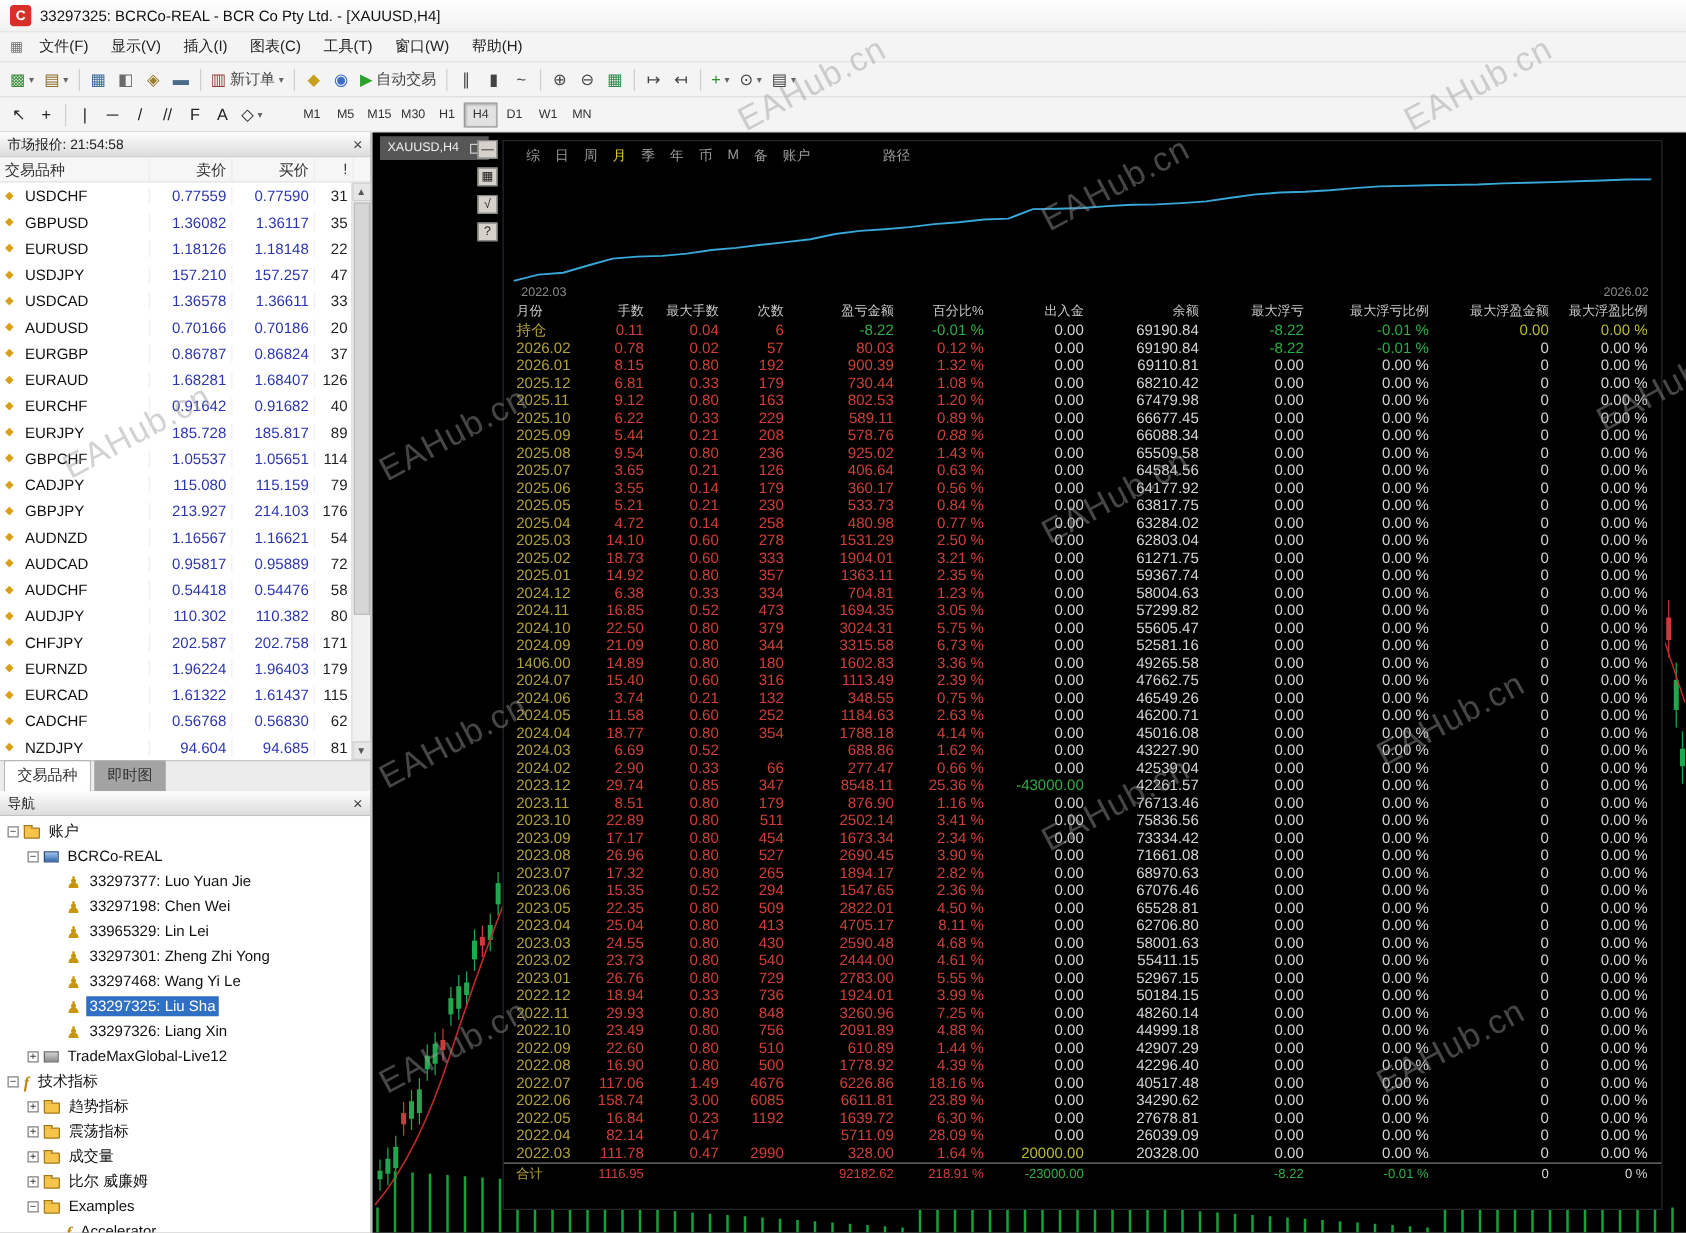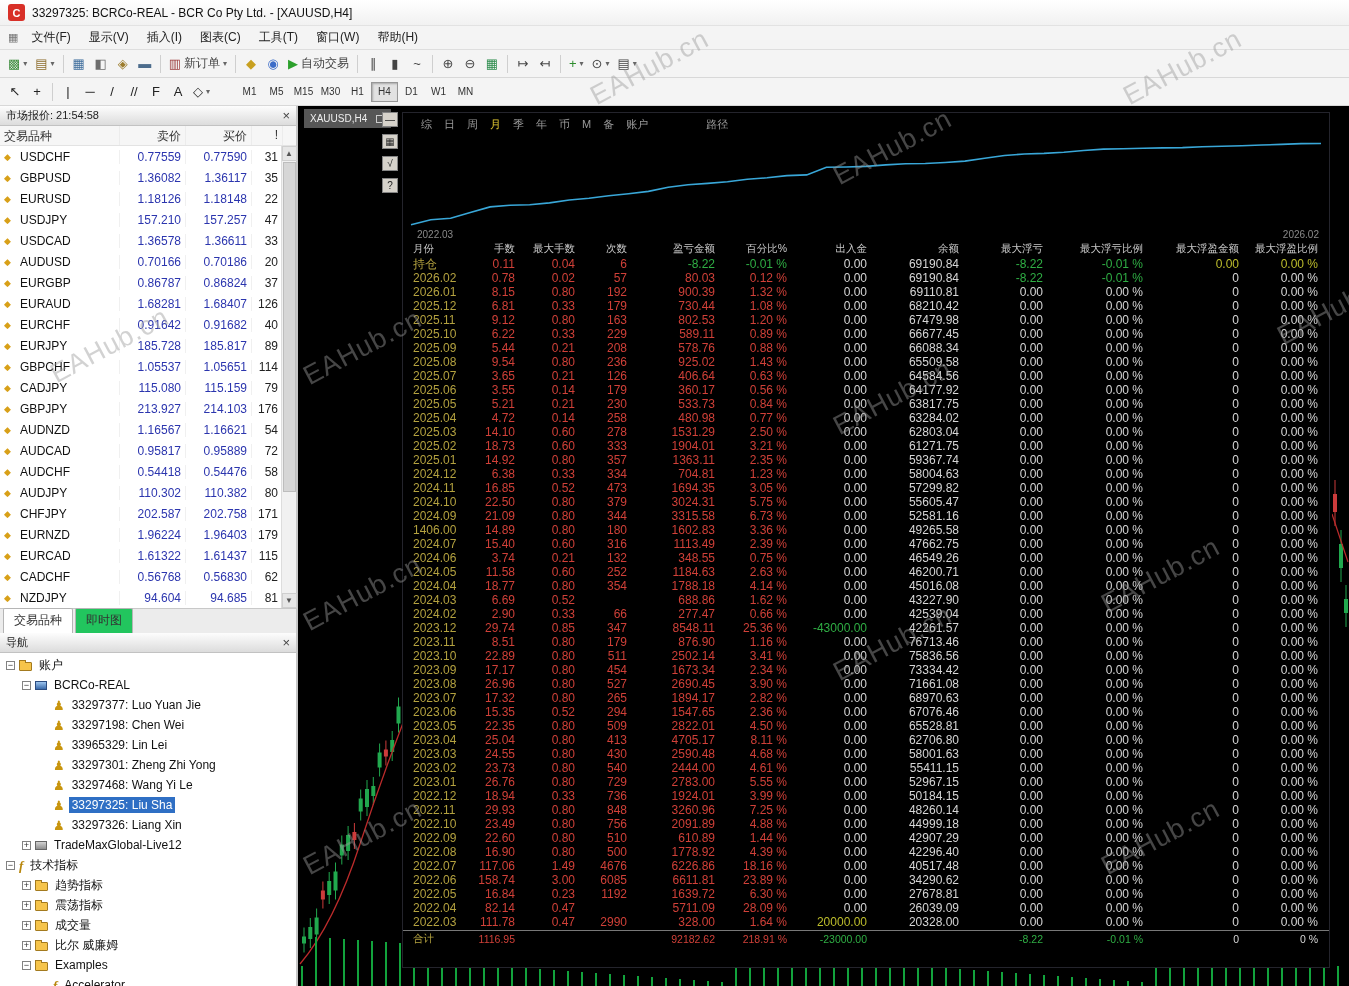--- a/index.html
+++ b/index.html
@@ -41,21 +41,21 @@
   .mwrow .ic { width:16px; color:#d8a018; font-size:9px; padding-left:4px; flex:none; }
   .mwrow .sym { width:104px; color:#111; padding:0 4px; border-right:1px solid #f0f0f0; }
   .mwrow .sell,.mwrow .buy { width:66px; text-align:right; color:#2b35ae; padding:0 4px; border-right:1px solid #f0f0f0; }
   .mwrow .spr { width:31px; text-align:right; color:#222; padding-right:5px; }
   .mw-scroll { position:absolute; top:20px; right:0; width:15px; height:462px; background:#f1f1f1; border-left:1px solid #ddd;
     display:flex; flex-direction:column; align-items:center; font-size:8px; color:#555; }
   .sc-btn { height:15px; width:15px; display:flex; align-items:center; justify-content:center; background:#e6e6e6; border:1px solid #cfcfcf; flex:none;}
   .sc-thumb { width:13px; height:330px; background:#d6d6d6; border:1px solid #bdbdbd; margin-top:1px; }
   .sc-spacer { flex:1; }
   .mw-tabs { height:25px; flex:none; background:#ececec; border-top:1px solid #c8c8c8; display:flex; align-items:flex-end; gap:2px; padding-left:3px; }
-  .mwtab { padding:3px 10px 4px; border:1px solid #b5b5b5; border-bottom:none; background:#22c55e; color:#333; border-radius:2px 2px 0 0; font-size:12px; }
+  .mwtab { padding:3px 10px 4px; border:1px solid #b5b5b5; border-bottom:none; background:#a3a3a3; color:#333; border-radius:2px 2px 0 0; font-size:12px; }
   .mwtab.active { background:#fff; }
   .nav-tree { flex:1; overflow:hidden; padding-top:2px; background:#fff; }
   .trow { height:20px; display:flex; align-items:center; gap:4px; }
   .tbox { width:9px; height:9px; border:1px solid #828282; background:#fff; color:#333;
     font-size:9px; line-height:7px; text-align:center; flex:none; }
   .tboxsp { width:11px; flex:none; }
   .tlabel { padding:1px 3px; color:#111; white-space:nowrap; }
   .tlabel.selected { background:#2f6fc4; color:#fff; }
   .nicon { flex:none; display:inline-block; }
   .ic-folder { width:13px; height:9px; background:#f6c44a; border:1px solid #a37a1f; border-radius:1px; position:relative; margin-top:2px; }
@@ -775,21 +775,21 @@
             <span class="cell" style="color: rgb(214, 214, 214);">0.00 %</span>
             <span class="cell" style="color: rgb(214, 214, 214);">0</span>
             <span class="cell" style="color: rgb(214, 214, 214);">0.00 %</span>
           </div>
           <div class="mtc-grid mtc-row">
             <span class="cell month" style="color: rgb(179, 161, 63);">2025.09</span>
             <span class="cell" style="color: rgb(208, 64, 56);">5.44</span>
             <span class="cell" style="color: rgb(208, 64, 56);">0.21</span>
             <span class="cell" style="color: rgb(208, 64, 56);">208</span>
             <span class="cell" style="color: rgb(208, 64, 56);">578.76</span>
-            <span class="cell" style="color: rgb(208, 64, 56);">0.88 %</span>
+            <span class="cell" style="color: rgb(208, 64, 56); font-style: italic;">0.88 %</span>
             <span class="cell" style="color: rgb(214, 214, 214);">0.00</span>
             <span class="cell" style="color: rgb(214, 214, 214);">66088.34</span>
             <span class="cell" style="color: rgb(214, 214, 214);">0.00</span>
             <span class="cell" style="color: rgb(214, 214, 214);">0.00 %</span>
             <span class="cell" style="color: rgb(214, 214, 214);">0</span>
             <span class="cell" style="color: rgb(214, 214, 214);">0.00 %</span>
           </div>
           <div class="mtc-grid mtc-row">
             <span class="cell month" style="color: rgb(179, 161, 63);">2025.08</span>
             <span class="cell" style="color: rgb(208, 64, 56);">9.54</span>

